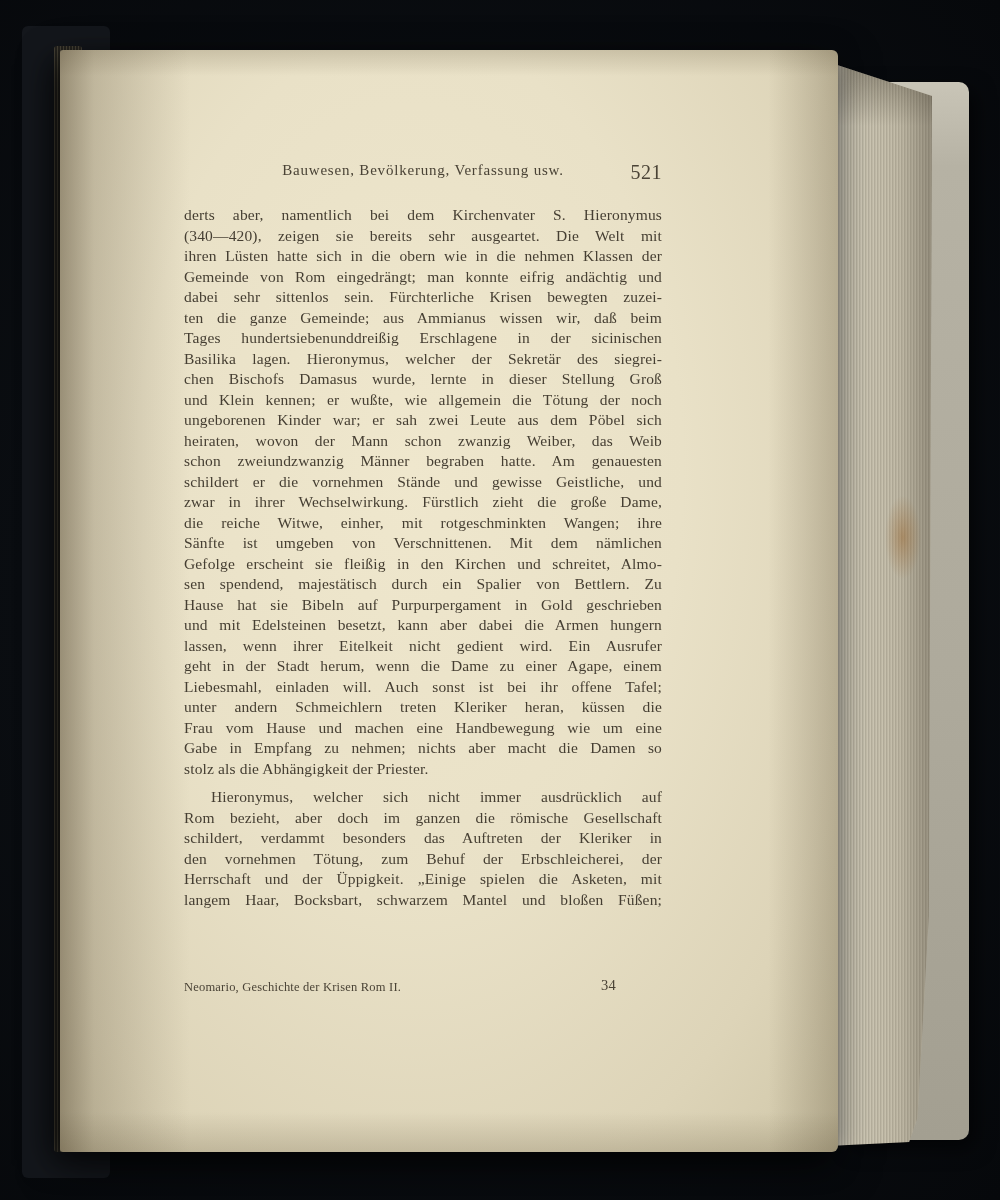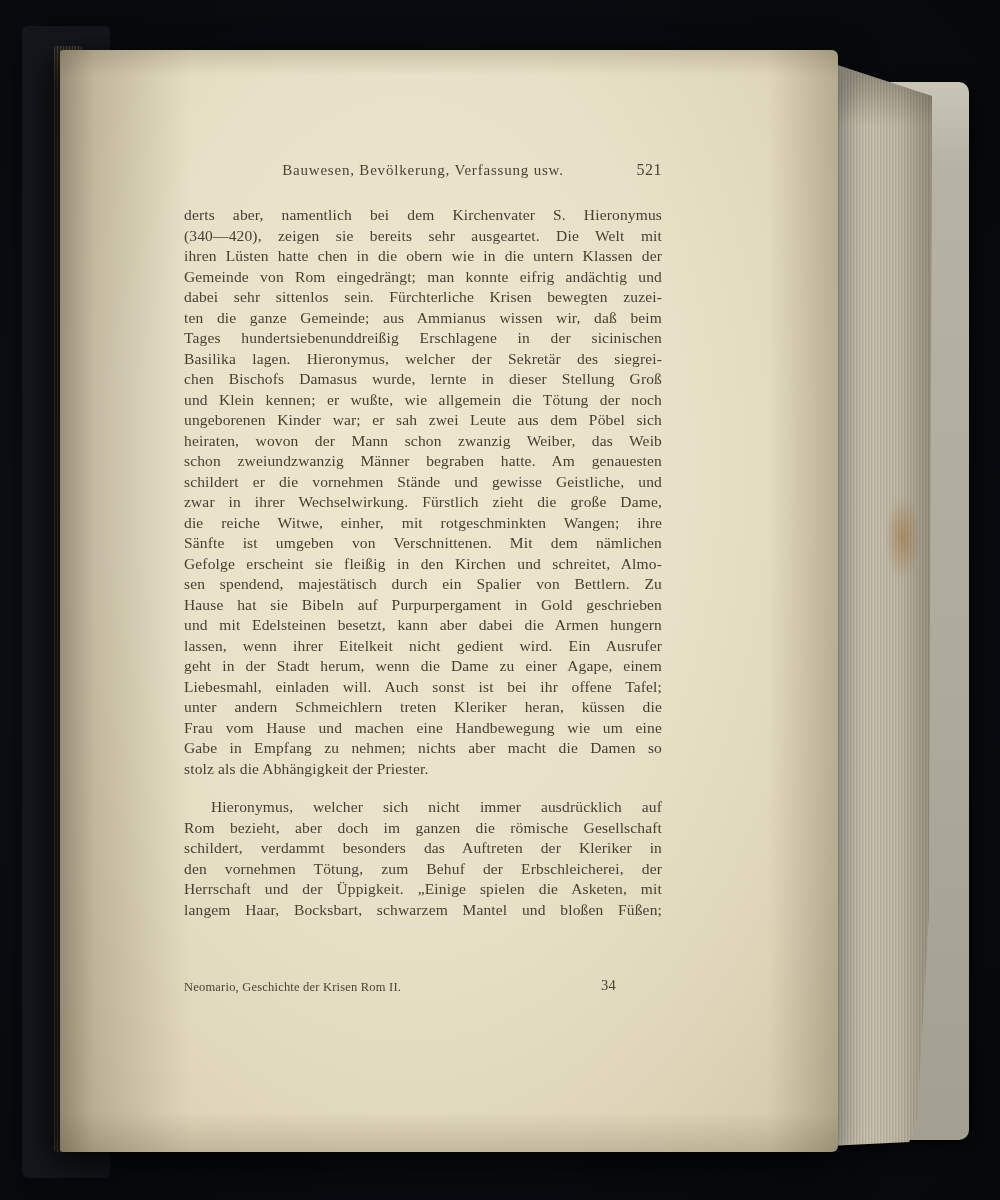--- a/index.html
+++ b/index.html
@@ -47,24 +47,24 @@
     box-shadow: -10px 8px 30px rgba(0,0,0,.55), 0 14px 40px rgba(0,0,0,.5);
   }
   .text-block {
     position:absolute; left:124px; top:112px; width:478px;
     color:#453e32;
   }
   .running-header {
     position:relative; height:22px;
     font-size:15px; letter-spacing:.8px; text-align:center; color:#4a4336;
   }
-  .page-number { position:absolute; right:0; top:-1px; font-size:16px; letter-spacing:.5px; }
+  .page-number { position:absolute; right:0; top:-1px; font-size:20px; letter-spacing:.5px; }
   .body-text { margin-top:21px; font-size:15.5px; line-height:20.5px; letter-spacing:.15px; }
   .paragraph { margin:0; }
-  .paragraph + .paragraph { margin-top:18px; }
+  .paragraph + .paragraph { margin-top:8px; }
   .paragraph.indent .line:first-child { text-indent:27px; }
   .line { display:block; }
   .line.just { text-align:justify; text-align-last:justify;font-family:Liberation Serif, serif; }
   .page-footer {
     position:absolute; left:124px; top:930px; width:478px; height:20px;
     font-size:12.5px; color:#4a4336; letter-spacing:.2px;
   }
   .footer-signature { position:absolute; right:46px; top:-3px; font-size:14.5px;margin-left:28px; }
 </style>
 </head>
@@ -82,21 +82,21 @@
 
       <div class="running-header">
         <span>Bauwesen, Bevölkerung, Verfassung usw.</span>
         <span class="page-number">521</span>
       </div>
 
       <div class="body-text">
           <div class="paragraph">
             <div class="line just">derts aber, namentlich bei dem Kirchenvater S. Hieronymus</div>
             <div class="line just">(340—420), zeigen sie bereits sehr ausgeartet. Die Welt mit</div>
-            <div class="line just">ihren Lüsten hatte chen in die obern wie in die untern Klassen der</div>
+            <div class="line just">ihren Lüsten hatte sich in die obern wie in die nehmen Klassen der</div>
             <div class="line just">Gemeinde von Rom eingedrängt; man konnte eifrig andächtig und</div>
             <div class="line just">dabei sehr sittenlos sein. Fürchterliche Krisen bewegten zuzei-</div>
             <div class="line just">ten die ganze Gemeinde; aus Ammianus wissen wir, daß beim</div>
             <div class="line just">Tages hundertsiebenunddreißig Erschlagene in der sicinischen</div>
             <div class="line just">Basilika lagen. Hieronymus, welcher der Sekretär des siegrei-</div>
             <div class="line just">chen Bischofs Damasus wurde, lernte in dieser Stellung Groß</div>
             <div class="line just">und Klein kennen; er wußte, wie allgemein die Tötung der noch</div>
             <div class="line just">ungeborenen Kinder war; er sah zwei Leute aus dem Pöbel sich</div>
             <div class="line just">heiraten, wovon der Mann schon zwanzig Weiber, das Weib</div>
             <div class="line just">schon zweiundzwanzig Männer begraben hatte. Am genauesten</div>

